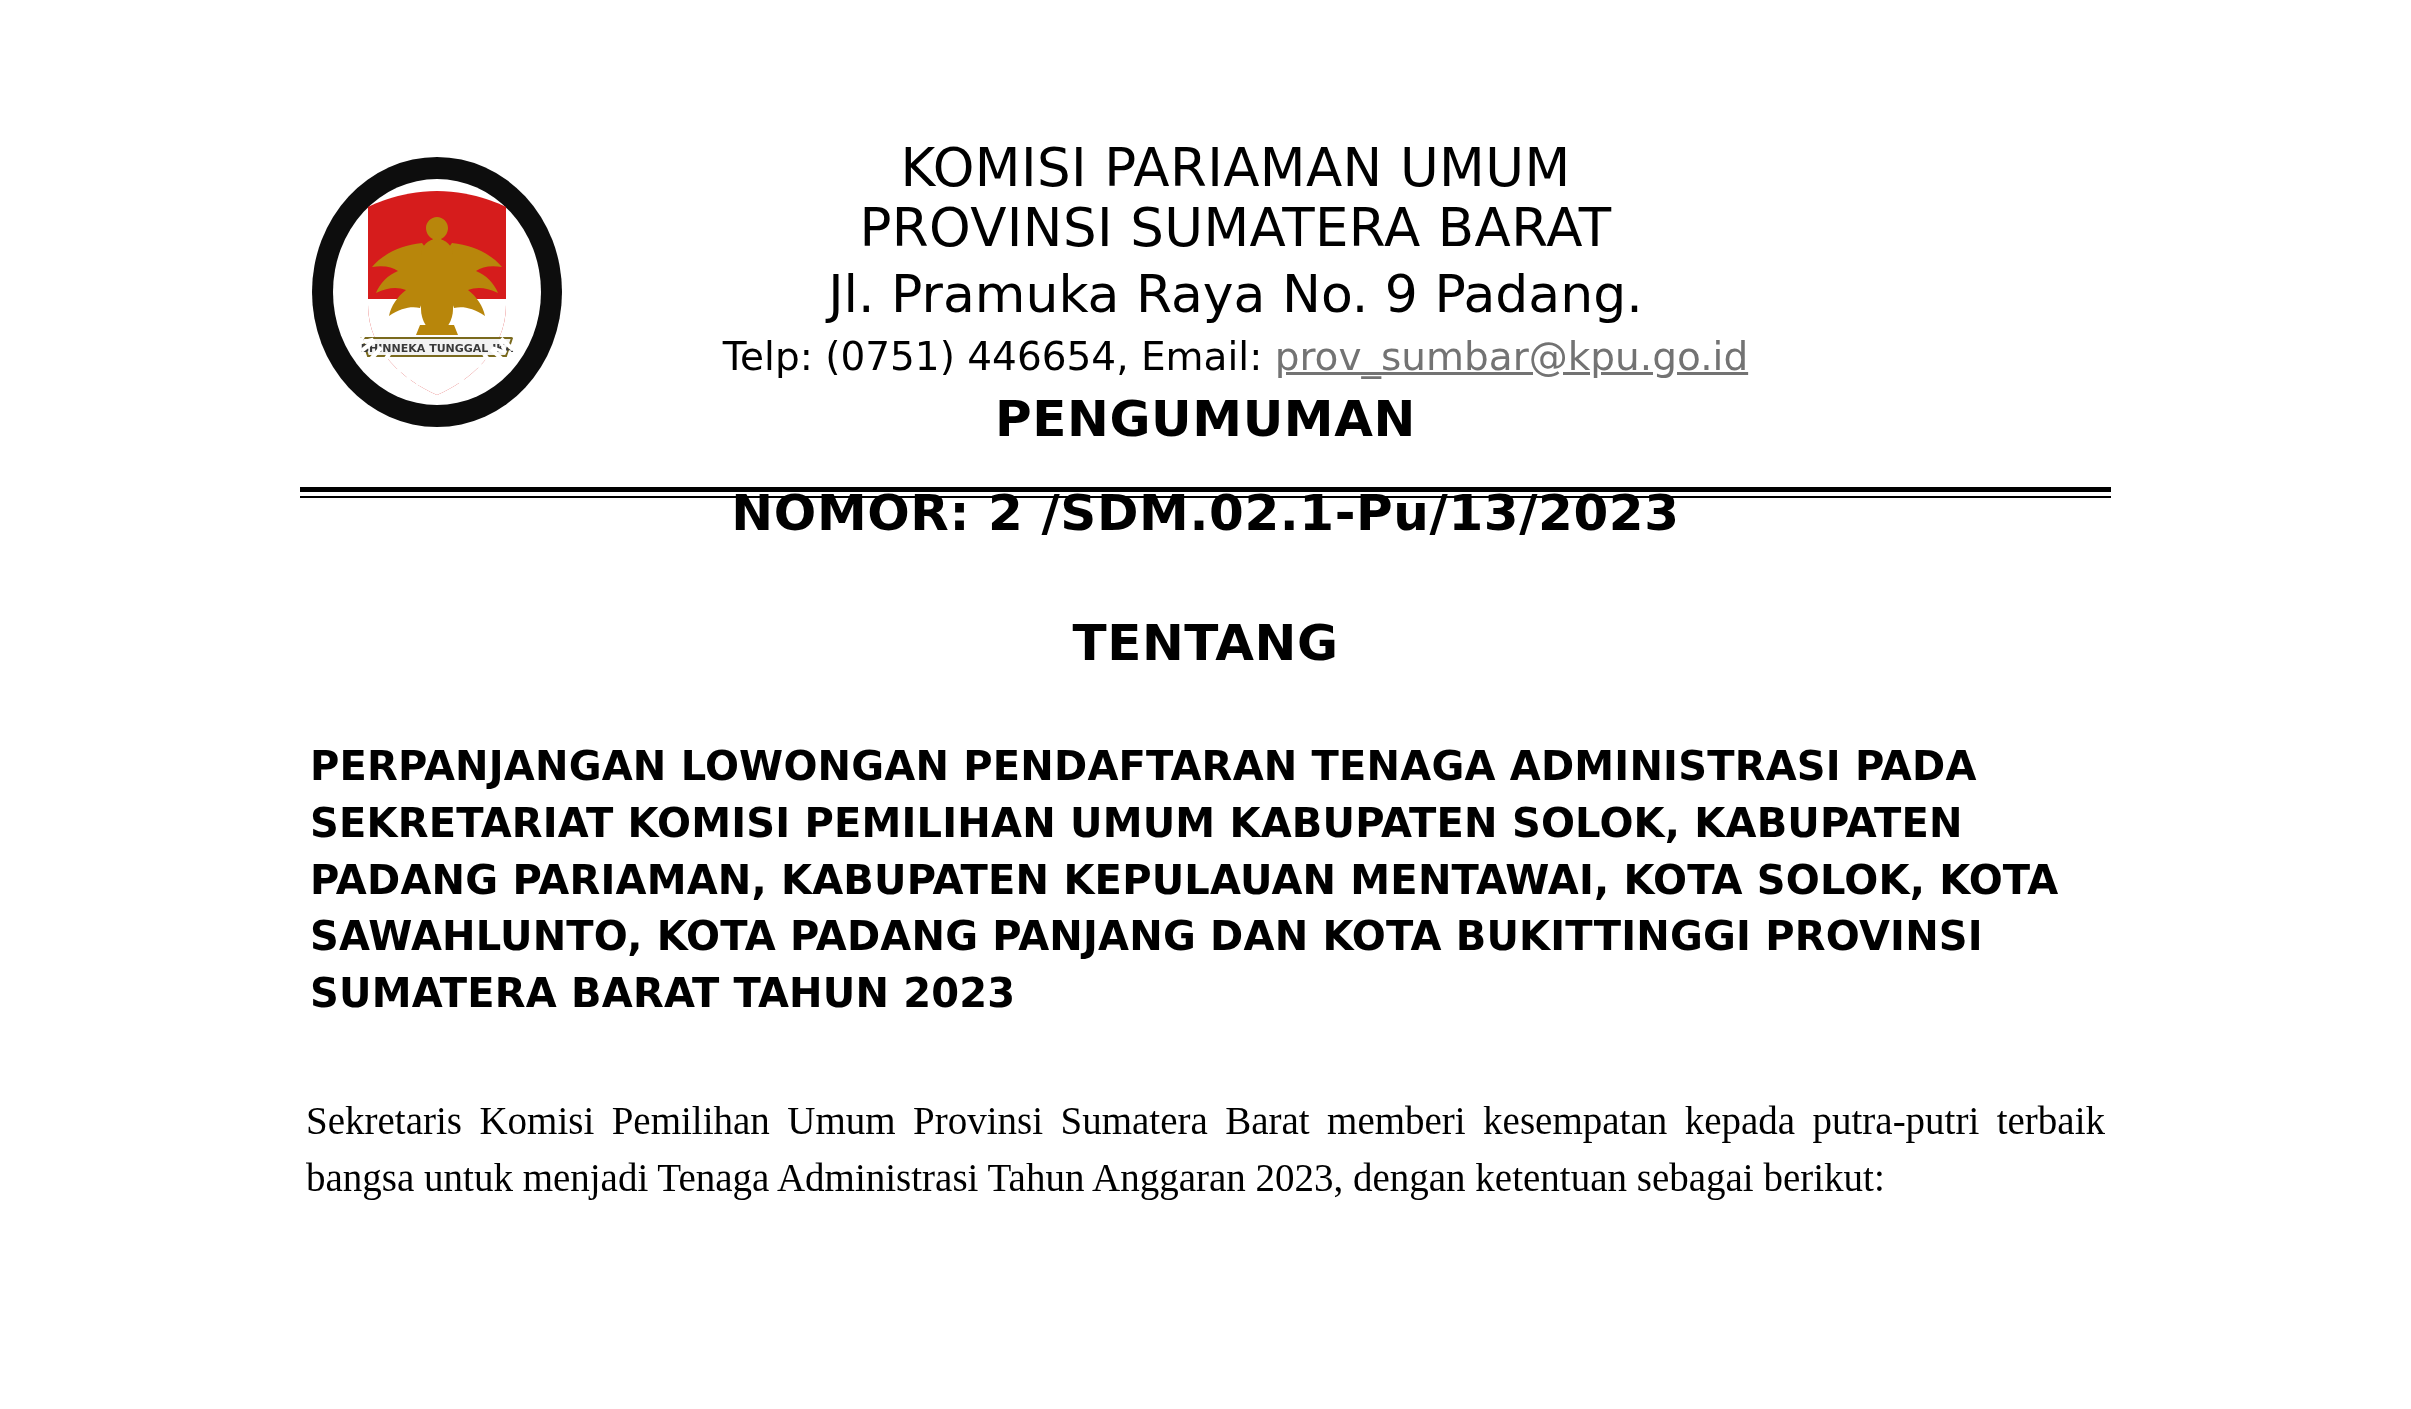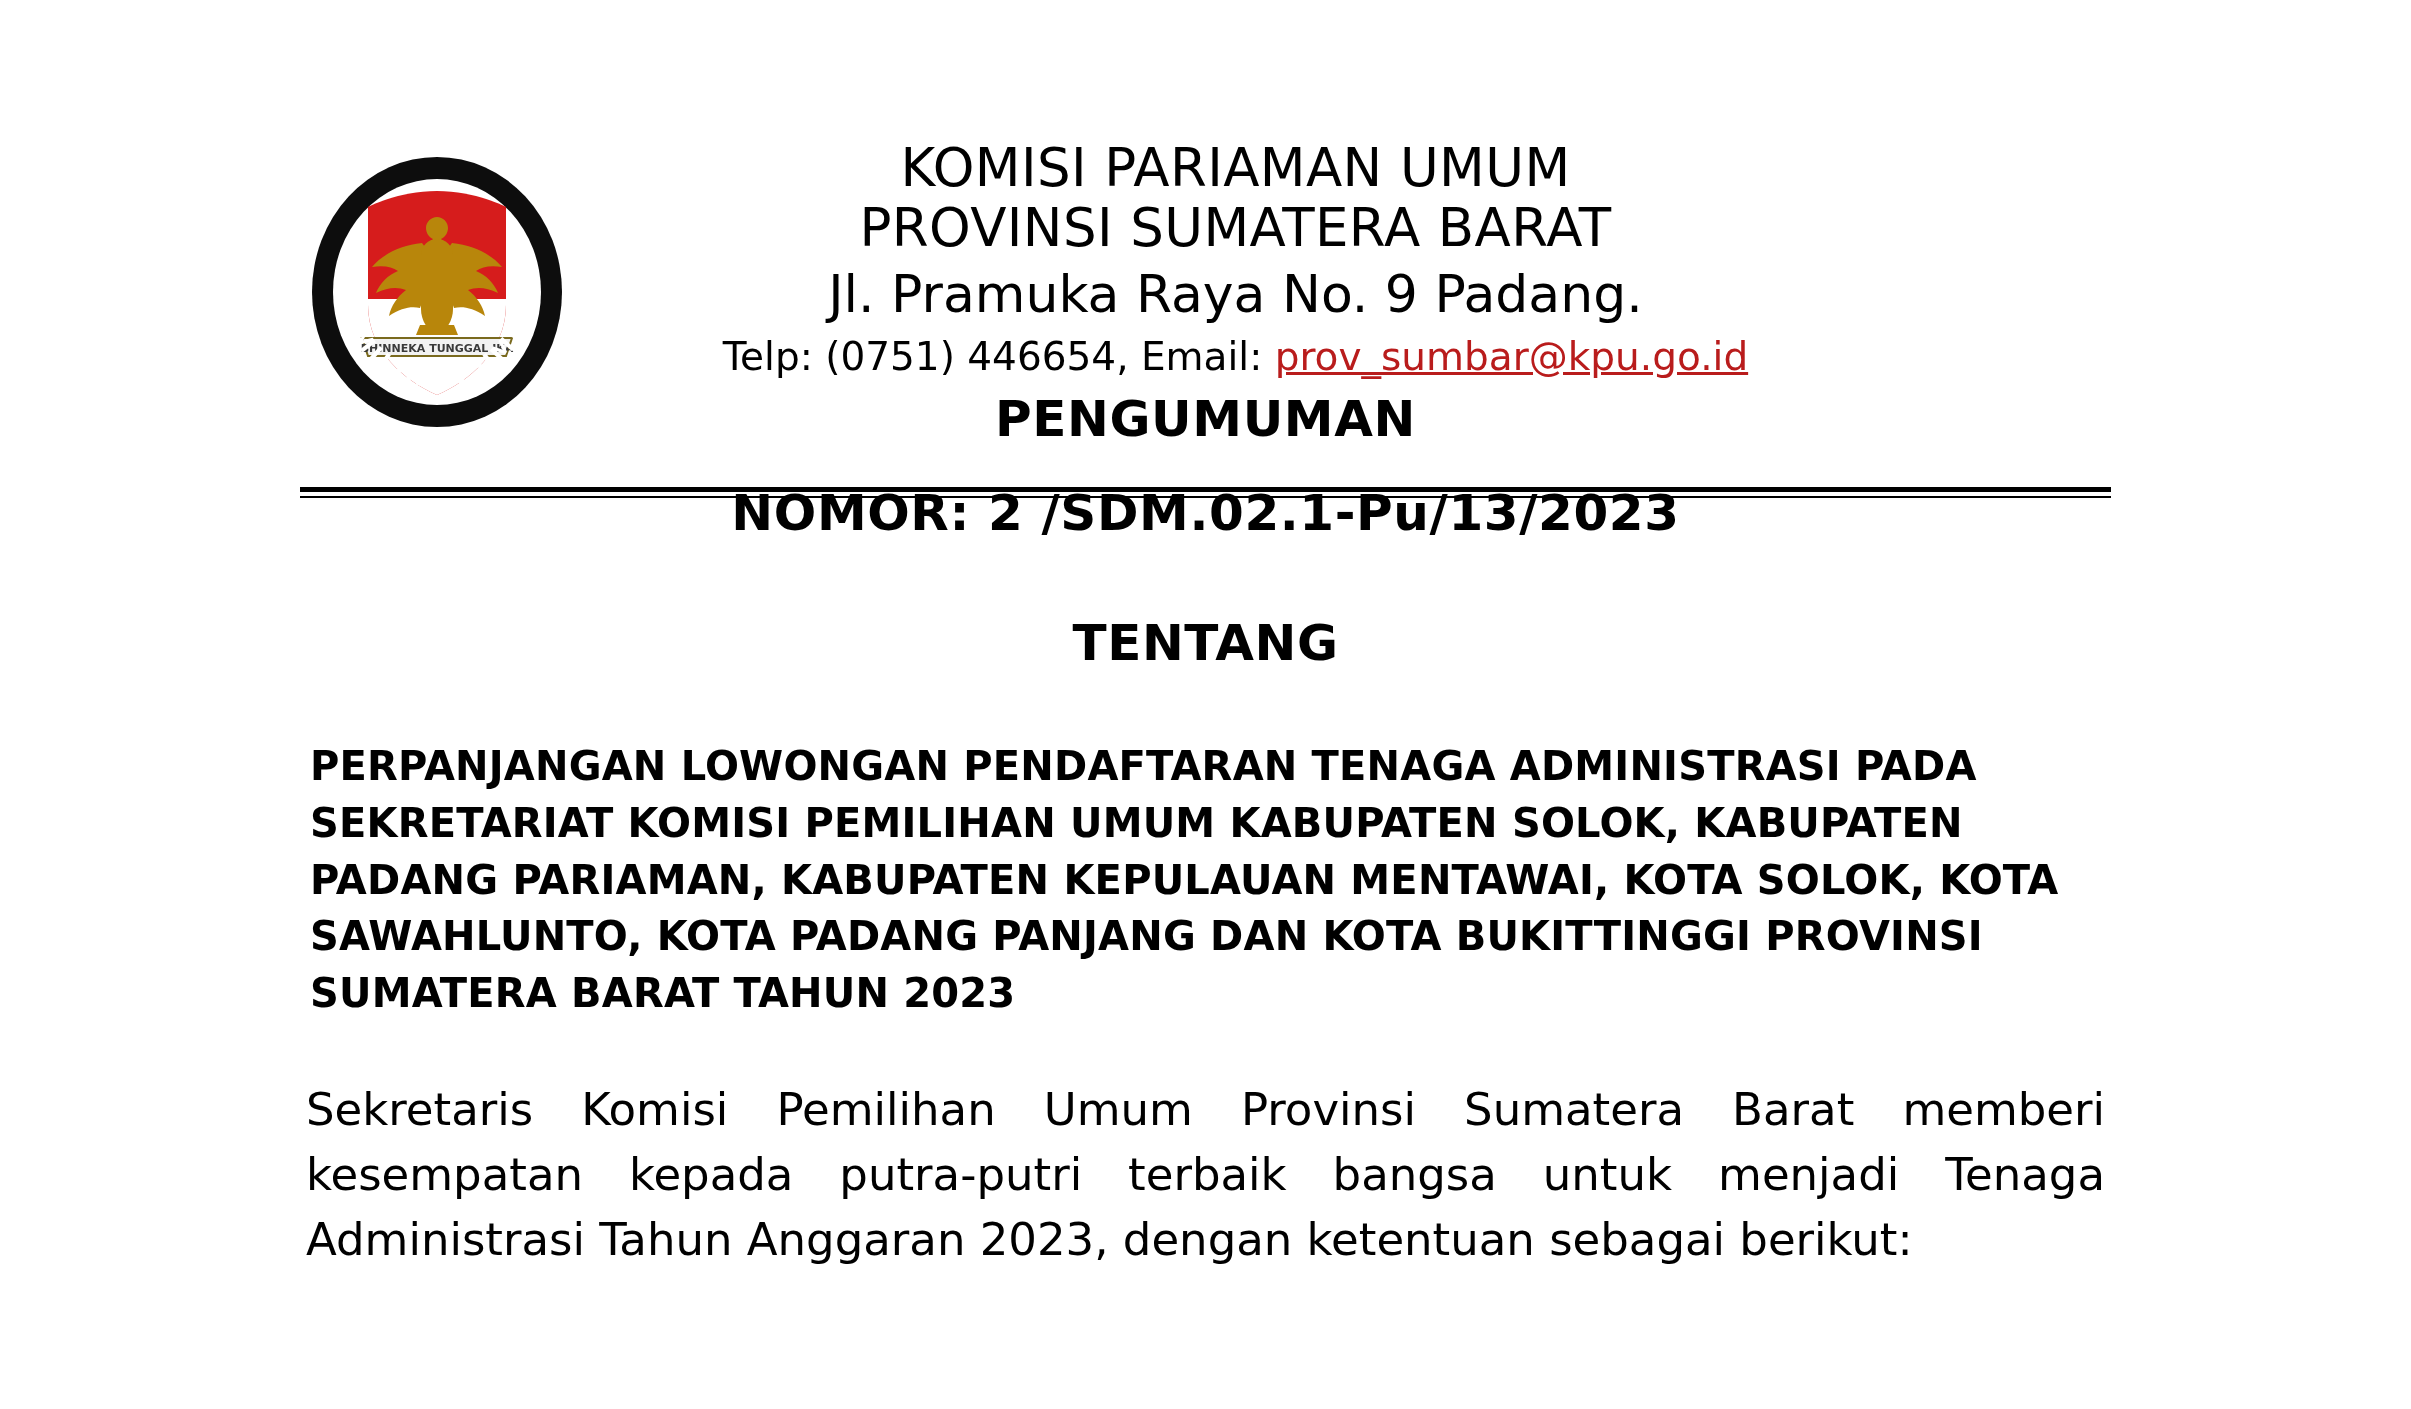--- a/index.html
+++ b/index.html
@@ -59,21 +59,21 @@
     font-size: 52px;
     line-height: 1.15;
     margin-top: 9px;
   }
   .org-contact {
     font-size: 39px;
     line-height: 1.2;
     margin-top: 9px;
   }
   .org-email {
-    color: #b91c1c;
+    color: #737373;
     text-decoration: underline;
   }
 
   
   .rule-wrap {
     position: absolute;
     left: 300px;
     right: 300px;
     top: 487px;
     height: 12px;
@@ -108,24 +108,25 @@
     font-weight: bold;
     font-size: 40px;
     line-height: 1.42;
     margin-top: 66px;
     padding: 0 10px;
     letter-spacing: 0.2px;
   }
 
   .intro {
     text-align: justify;
-    font-size: 45px;
+    font-size: 39px;
     line-height: 1.45;
-    margin-top: 55px;
+    margin-top: 71px;
     padding: 0 6px;
+    font-family: Liberation Serif, serif;
   }
 
   
   .logo svg { display: block; }
 </style>
 </head>
 <body>
 
 <div class="page">
 

